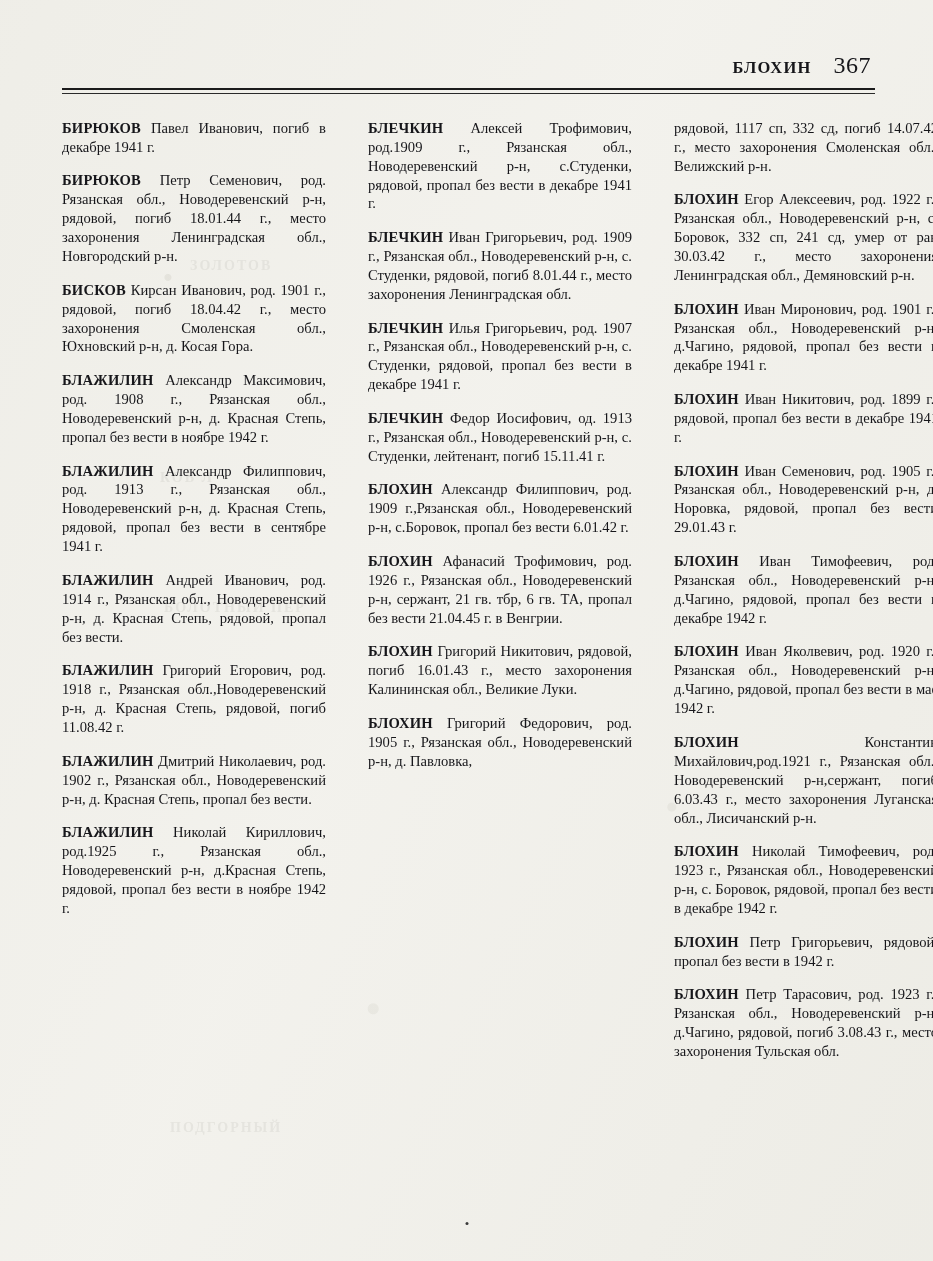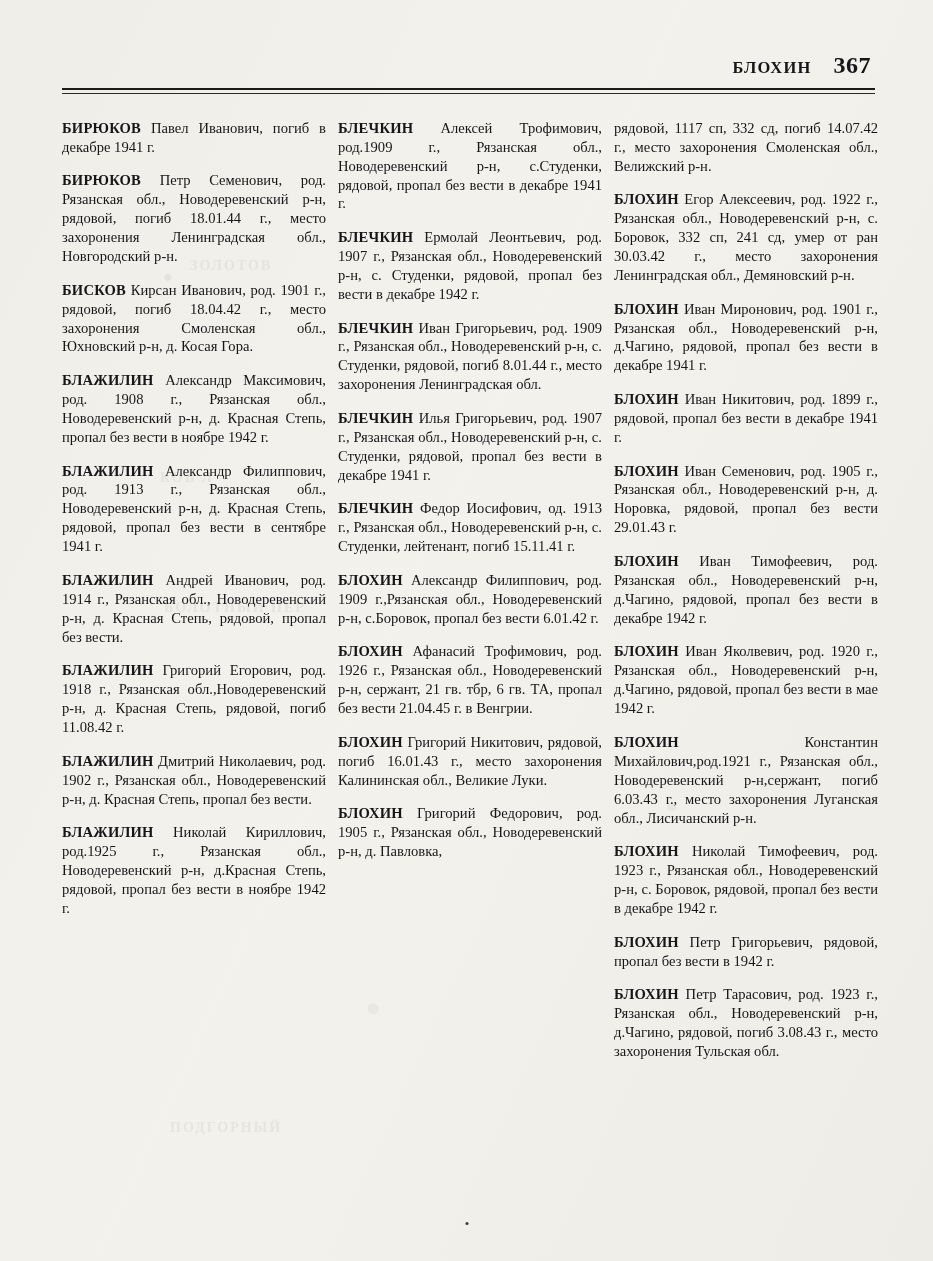--- a/index.html
+++ b/index.html
@@ -43,21 +43,21 @@
   }
   .running-head {
     font-size: 16.5px;
     letter-spacing: 1.2px;
     font-weight: bold;
     font-variant: small-caps;
     text-transform: uppercase;
   }
   .folio {
     font-size: 24px;
-    font-weight: bold;
+    font-weight: normal;
     letter-spacing: 0.5px;
   }
   .rule {
     position: absolute;
     left: 62px;
     right: 58px;
     top: 88px;
     height: 0;
     border-top: 2.4px solid #1b1b1b;
   }
@@ -69,21 +69,21 @@
     height: 0;
     border-top: 1px solid #2a2a2a;
   }
   .columns {
     position: absolute;
     top: 104px;
     left: 62px;
     right: 58px;
     bottom: 120px;
     display: flex;
-    gap: 12px;
+    gap: 42px;
   }
   .column {
     width: 264px;
     flex: 0 0 264px;
   }
   .entry {
     font-size: 14.6px;
     line-height: 1.30;
     text-align: justify;
     text-justify: inter-word;
@@ -145,21 +145,20 @@
       <p class="entry"><span class="surname">БЛАЖИЛИН</span><span> Александр Максимович, род. 1908 г., Рязанская обл., Новодеревенский р-н, д. Красная Степь, пропал без вести в ноябре 1942 г.</span></p>
       <p class="entry"><span class="surname">БЛАЖИЛИН</span><span> Александр Филиппович, род. 1913 г., Рязанская обл., Новодеревенский р-н, д. Красная Степь, рядовой, пропал без вести в сентябре 1941 г.</span></p>
       <p class="entry"><span class="surname">БЛАЖИЛИН</span><span> Андрей Иванович, род. 1914 г., Рязанская обл., Новодеревенский р-н, д. Красная Степь, рядовой, пропал без вести.</span></p>
       <p class="entry"><span class="surname">БЛАЖИЛИН</span><span> Григорий Егорович, род. 1918 г., Рязанская обл.,Новодеревенский р-н, д. Красная Степь, рядовой, погиб 11.08.42 г.</span></p>
       <p class="entry"><span class="surname">БЛАЖИЛИН</span><span> Дмитрий Николаевич,  род. 1902 г., Рязанская обл., Новодеревенский р-н, д. Красная Степь, пропал без вести.</span></p>
       <p class="entry"><span class="surname">БЛАЖИЛИН</span><span> Николай Кириллович,  род.1925 г., Рязанская обл., Новодеревенский р-н, д.Красная Степь, рядовой, пропал без вести в ноябре 1942 г.</span></p>
     </div>
 
     <div class="column">
       <p class="entry"><span class="surname">БЛЕЧКИН</span><span> Алексей Трофимович, род.1909 г., Рязанская обл., Новодеревенский р-н, с.Студенки, рядовой, пропал без вести в декабре 1941 г.</span></p>
-      <p class="entry"><span class="surname">БЛЕЧКИН</span><span> Ермолай Леонтьевич, род. 1907 г., Рязанская обл., Новодеревенский р-н, с. Студенки, рядовой, пропал без вести в декабре 1942 г.</span></p>
       <p class="entry"><span class="surname">БЛЕЧКИН</span><span> Иван Григорьевич, род. 1909 г., Рязанская обл., Новодеревенский р-н, с. Студенки, рядовой, погиб 8.01.44 г., место захоронения Ленинградская обл.</span></p>
       <p class="entry"><span class="surname">БЛЕЧКИН</span><span> Илья Григорьевич, род. 1907 г., Рязанская обл., Новодеревенский р-н, с. Студенки, рядовой, пропал без вести в декабре 1941 г.</span></p>
       <p class="entry"><span class="surname">БЛЕЧКИН</span><span> Федор Иосифович, од. 1913 г., Рязанская обл., Новодеревенский р-н, с. Студенки, лейтенант, погиб 15.11.41 г.</span></p>
       <p class="entry"><span class="surname">БЛОХИН</span><span> Александр Филиппович,  род. 1909 г.,Рязанская обл., Новодеревенский р-н, с.Боровок, пропал без вести 6.01.42 г.</span></p>
       <p class="entry"><span class="surname">БЛОХИН</span><span> Афанасий Трофимович, род. 1926 г., Рязанская обл., Новодеревенский р-н, сержант, 21 гв. тбр, 6 гв. ТА, пропал без вести 21.04.45 г. в Венгрии.</span></p>
       <p class="entry"><span class="surname">БЛОХИН</span><span> Григорий Никитович, рядовой, погиб 16.01.43 г., место захоронения Калининская обл., Великие Луки.</span></p>
       <p class="entry"><span class="surname">БЛОХИН</span><span> Григорий Федорович, род. 1905 г., Рязанская обл., Новодеревенский р-н, д. Павловка,</span></p>
     </div>
 
     <div class="column">

